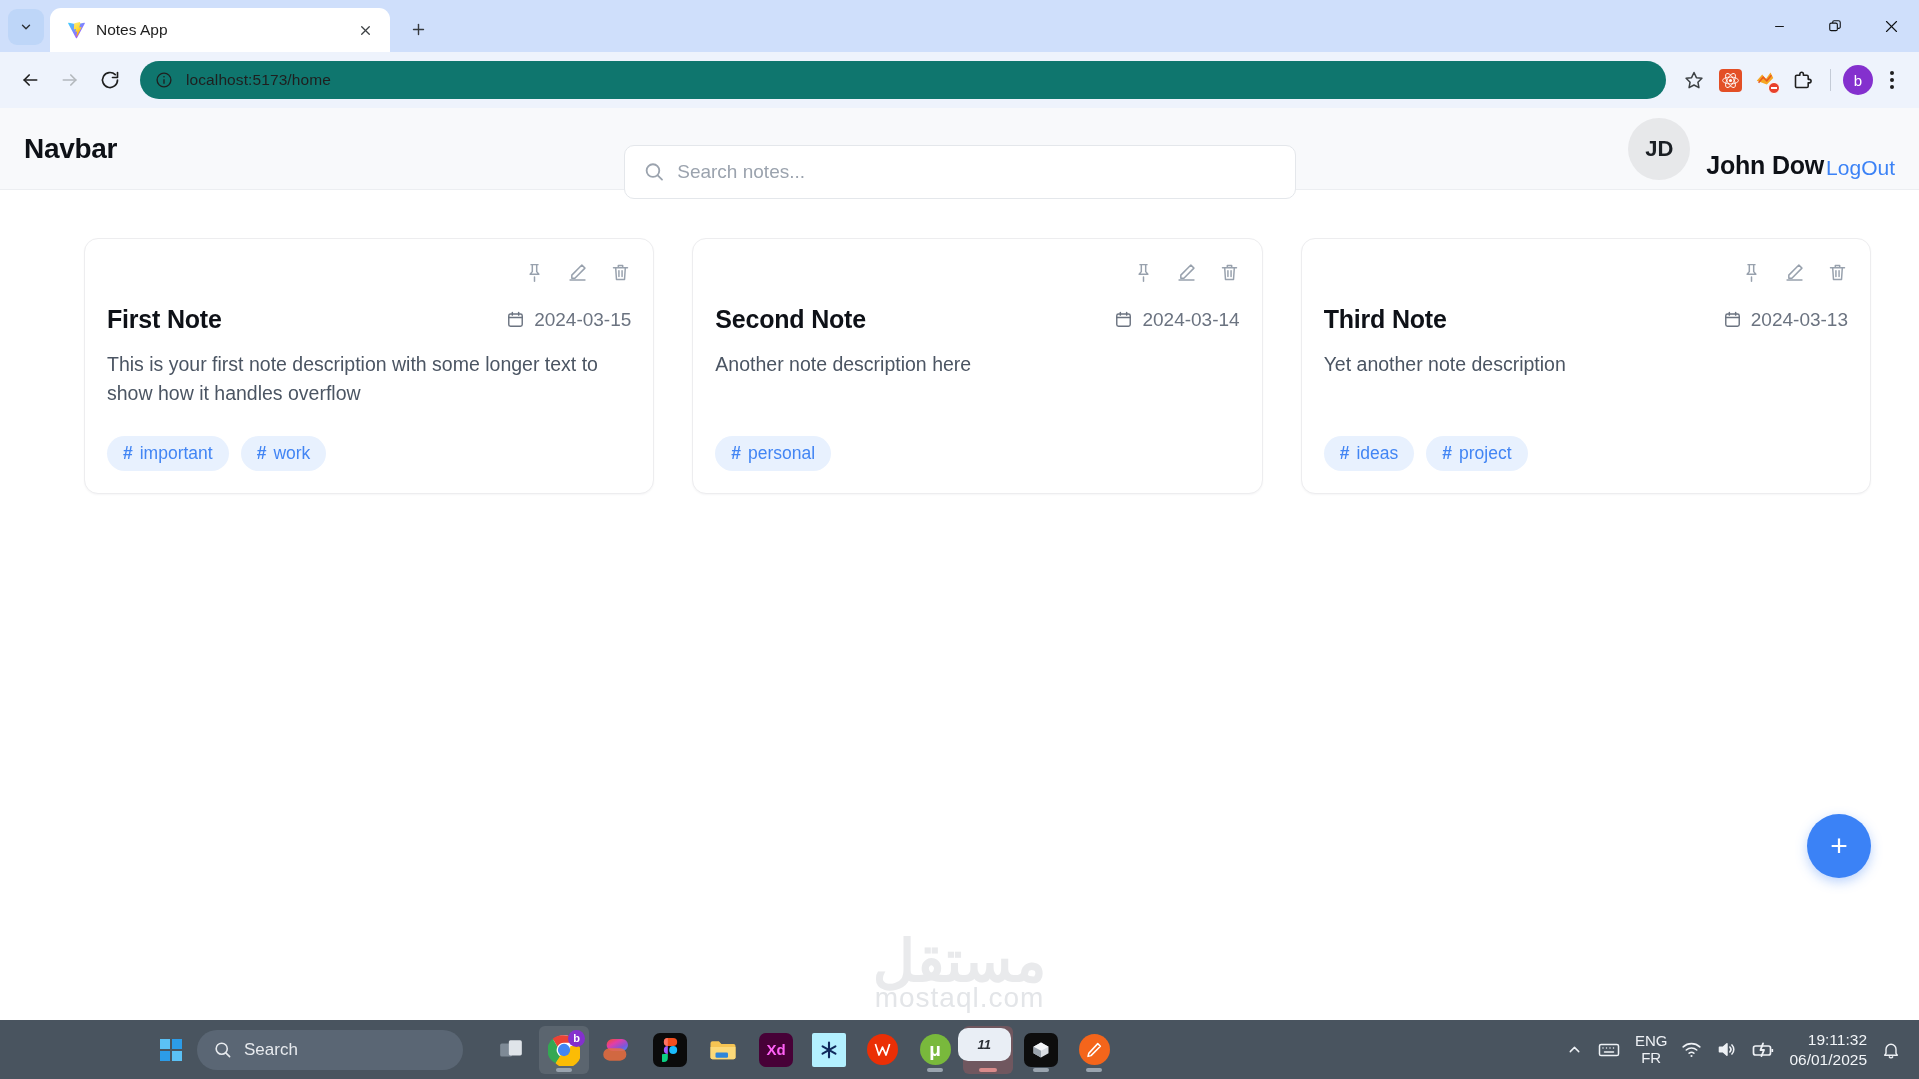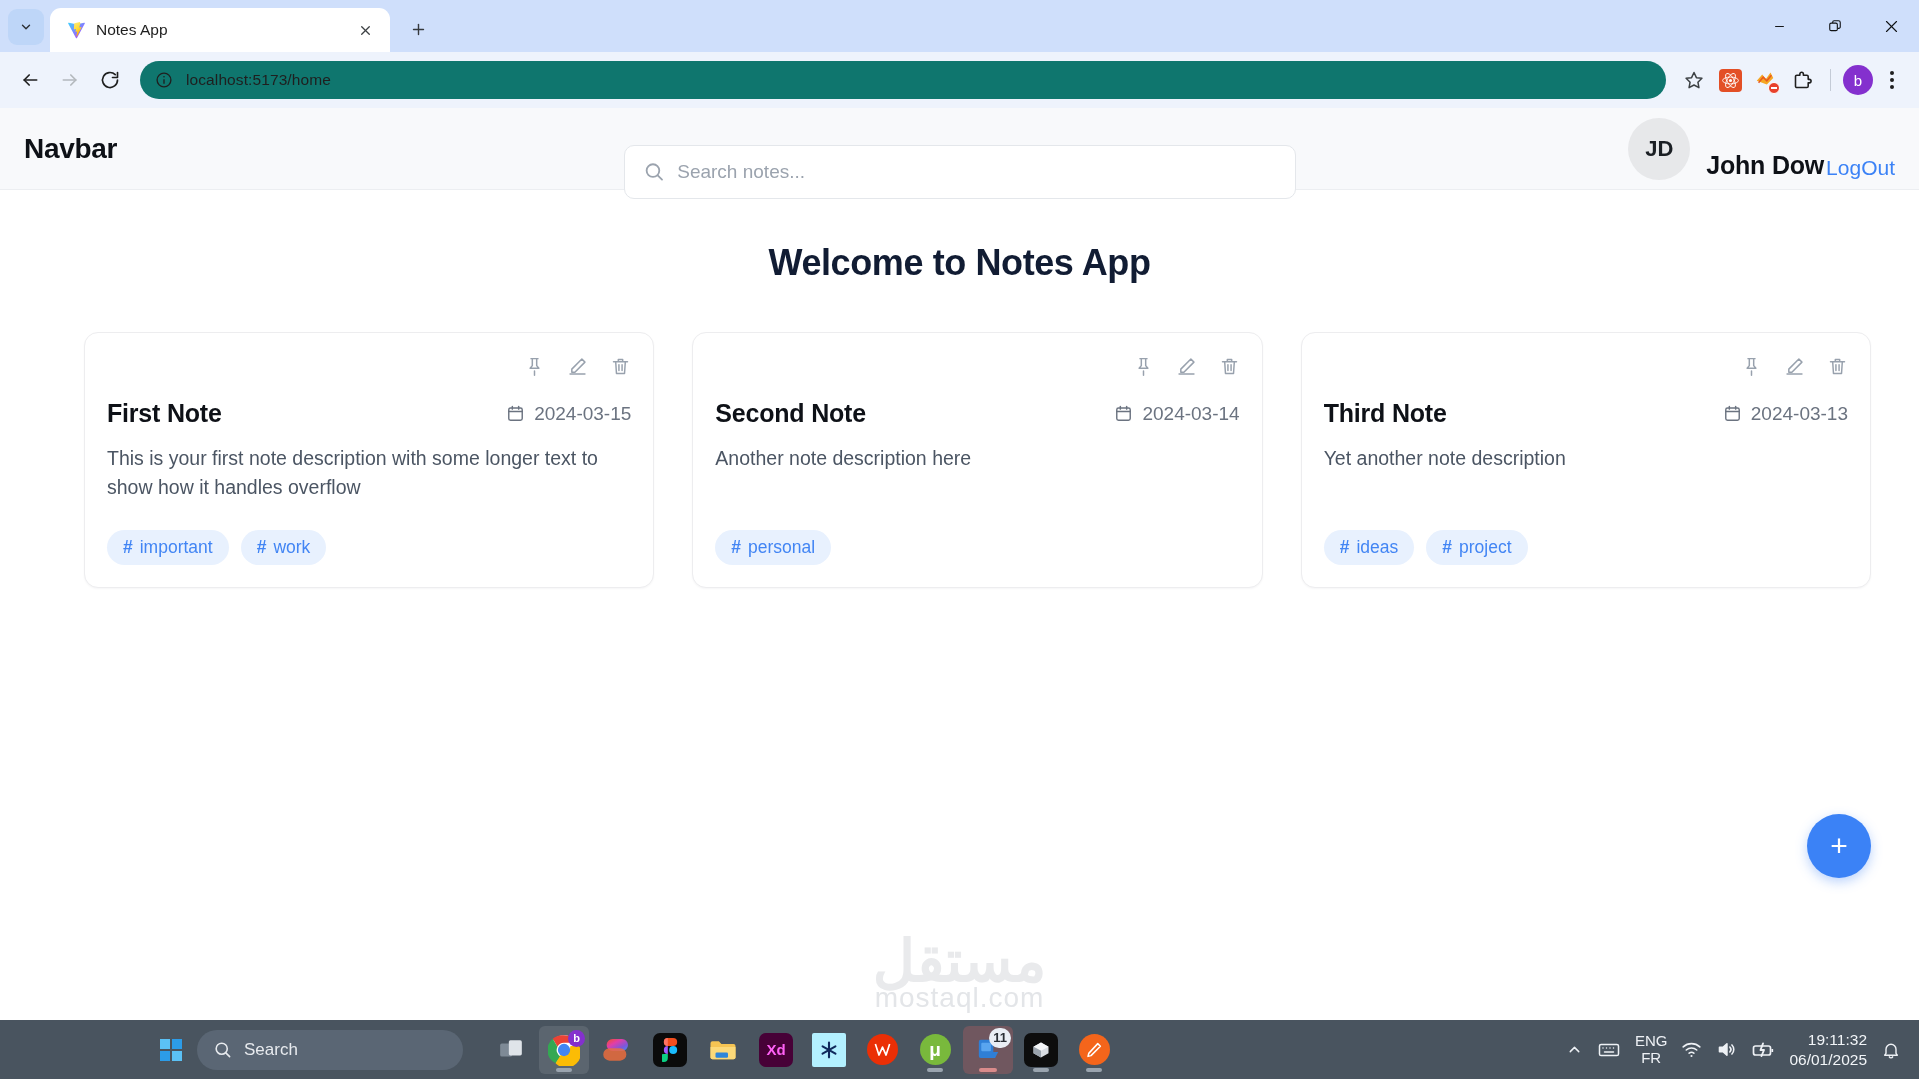--- a/index.html
+++ b/index.html
@@ -170,23 +170,23 @@
   }
   .tb-app.active { background: rgba(255,255,255,.10); }
   .tb-app.accent { background: rgba(160,90,95,.45); }
   .tb-app .underline {
     position: absolute; bottom: 2px; left: 50%; transform: translateX(-50%);
     width: 16px; height: 4px; border-radius: 2px; background: #9aa4af;
   }
   .tb-app .underline.on { background: #d98b8b; width: 18px; }
   .icon-sq { width: 34px; height: 34px; border-radius: 7px; display:flex; align-items:center; justify-content:center; font-size:15px; font-weight:700; color:#fff; }
   .badge-count {
-    position: absolute; top: 2px; right: 2px; min-width: 20px; height: 20px;
+    position: absolute; top: 2px; right: 2px; min-width: 20px; height: 33px;
     border-radius: 10px; background: #e9eef5; color: #2a2f36; font-size: 13px;
-    display: flex; align-items: center; justify-content: center; padding: 0 4px; font-weight:600;
+    display: flex; align-items: center; justify-content: center; padding: 0 20px; font-weight:600;font-style:italic;
   }
   .tray { display: flex; align-items: center; gap: 14px; padding-right: 10px; }
   .tray-item { display: flex; align-items: center; justify-content: center; cursor: pointer; color: #eef1f5; }
   .tray-lang { display: flex; flex-direction: column; align-items: center; line-height: 1.1; color: #eef1f5; font-size: 15px; cursor: pointer; }
   .tray-clock { display: flex; flex-direction: column; align-items: flex-end; line-height: 1.25; color: #f2f5f8; font-size: 15.5px; cursor: pointer; }
 </style>
 </head>
 <body>
 
 <div class="browser">
@@ -343,21 +343,20 @@
 
       <div class="user-area">
         <div class="avatar">JD</div>
         <div class="user-meta">
           <div class="user-name">John Dow</div>
           <div class="logout">LogOut</div>
         </div>
       </div>
     </div>
 
-    <h1 class="page-title">Welcome to Notes App</h1>
 
     <div class="cards">
 
       <div class="card">
         <div class="card-actions">
           <span class="act">
               <svg width="21" height="21" viewBox="0 0 24 24" fill="none" stroke="currentColor" stroke-width="1.7" stroke-linecap="round" stroke-linejoin="round">
                 <line x1="12" y1="17" x2="12" y2="22"></line>
                 <path d="M8 3h8M9.5 3v8l-2.5 3h10l-2.5-3V3"></path>
               </svg>

